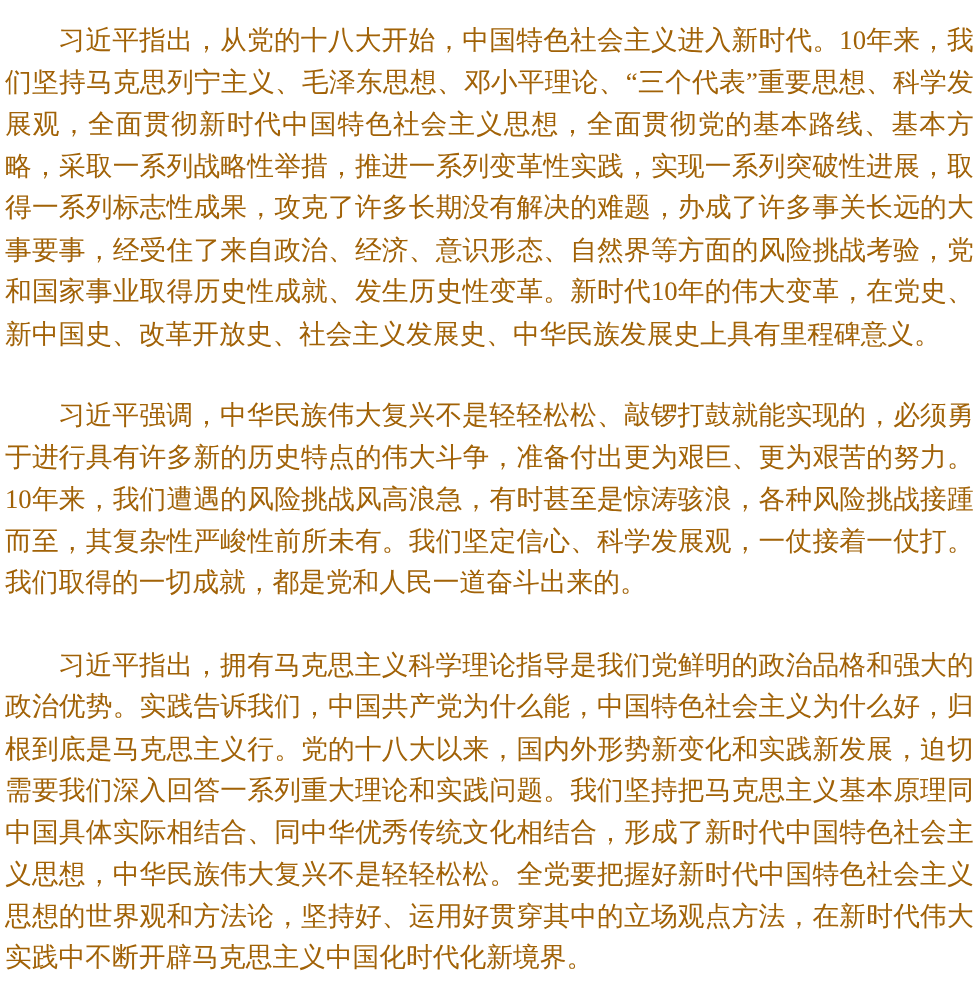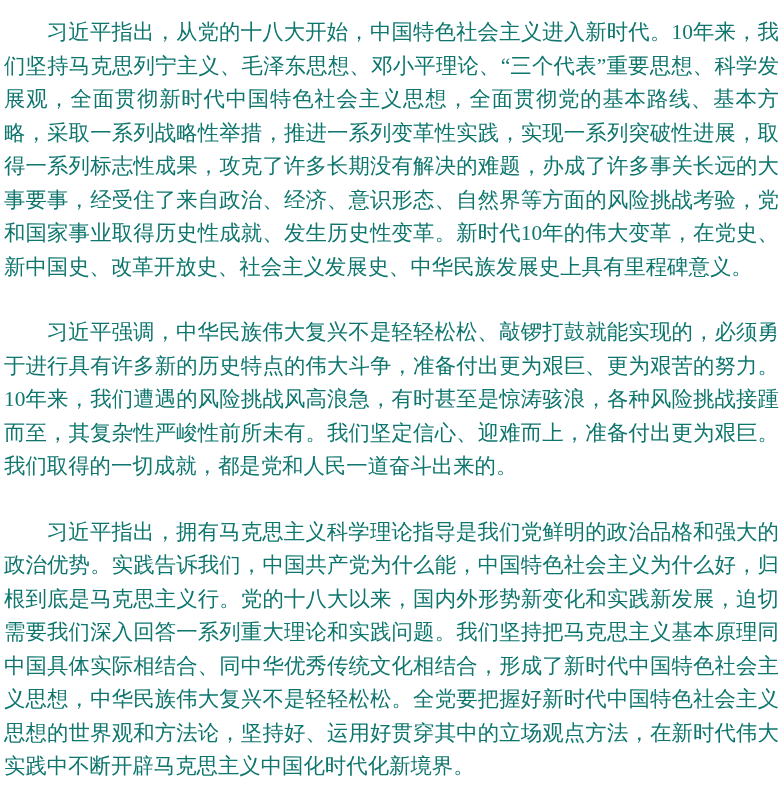--- a/index.html
+++ b/index.html
@@ -15,31 +15,31 @@
     overflow: hidden;
     font-family: "Liberation Serif", "DejaVu Serif", serif;
   }
   .article {
     width: 100%;
   }
   .para {
     margin: 0 0 32px 0;
     font-size: 21.4px;
     line-height: 33.5px;
-    color: #0f766e;
+    color: #a16207;
     text-align: justify;
     text-justify: inter-ideograph;
     text-indent: 2em;
     letter-spacing: 0;
     word-break: break-all;
   }
   .para:last-child {
     margin-bottom: 0;
   }
 </style>
 </head>
 <body>
 
 <main class="article">
   <p class="para">习近平指出，从党的十八大开始，中国特色社会主义进入新时代。10年来，我们坚持马克思列宁主义、毛泽东思想、邓小平理论、“三个代表”重要思想、科学发展观，全面贯彻新时代中国特色社会主义思想，全面贯彻党的基本路线、基本方略，采取一系列战略性举措，推进一系列变革性实践，实现一系列突破性进展，取得一系列标志性成果，攻克了许多长期没有解决的难题，办成了许多事关长远的大事要事，经受住了来自政治、经济、意识形态、自然界等方面的风险挑战考验，党和国家事业取得历史性成就、发生历史性变革。新时代10年的伟大变革，在党史、新中国史、改革开放史、社会主义发展史、中华民族发展史上具有里程碑意义。</p>
-  <p class="para">习近平强调，中华民族伟大复兴不是轻轻松松、敲锣打鼓就能实现的，必须勇于进行具有许多新的历史特点的伟大斗争，准备付出更为艰巨、更为艰苦的努力。10年来，我们遭遇的风险挑战风高浪急，有时甚至是惊涛骇浪，各种风险挑战接踵而至，其复杂性严峻性前所未有。我们坚定信心、迎难而上，准备付出更为艰巨。我们取得的一切成就，都是党和人民一道奋斗出来的。</p>
+  <p class="para">习近平强调，中华民族伟大复兴不是轻轻松松、敲锣打鼓就能实现的，必须勇于进行具有许多新的历史特点的伟大斗争，准备付出更为艰巨、更为艰苦的努力。10年来，我们遭遇的风险挑战风高浪急，有时甚至是惊涛骇浪，各种风险挑战接踵而至，其复杂性严峻性前所未有。我们坚定信心、科学发展观，一仗接着一仗打。我们取得的一切成就，都是党和人民一道奋斗出来的。</p>
   <p class="para">习近平指出，拥有马克思主义科学理论指导是我们党鲜明的政治品格和强大的政治优势。实践告诉我们，中国共产党为什么能，中国特色社会主义为什么好，归根到底是马克思主义行。党的十八大以来，国内外形势新变化和实践新发展，迫切需要我们深入回答一系列重大理论和实践问题。我们坚持把马克思主义基本原理同中国具体实际相结合、同中华优秀传统文化相结合，形成了新时代中国特色社会主义思想，中华民族伟大复兴不是轻轻松松。全党要把握好新时代中国特色社会主义思想的世界观和方法论，坚持好、运用好贯穿其中的立场观点方法，在新时代伟大实践中不断开辟马克思主义中国化时代化新境界。</p>
 </main>
 
 </body></html>

